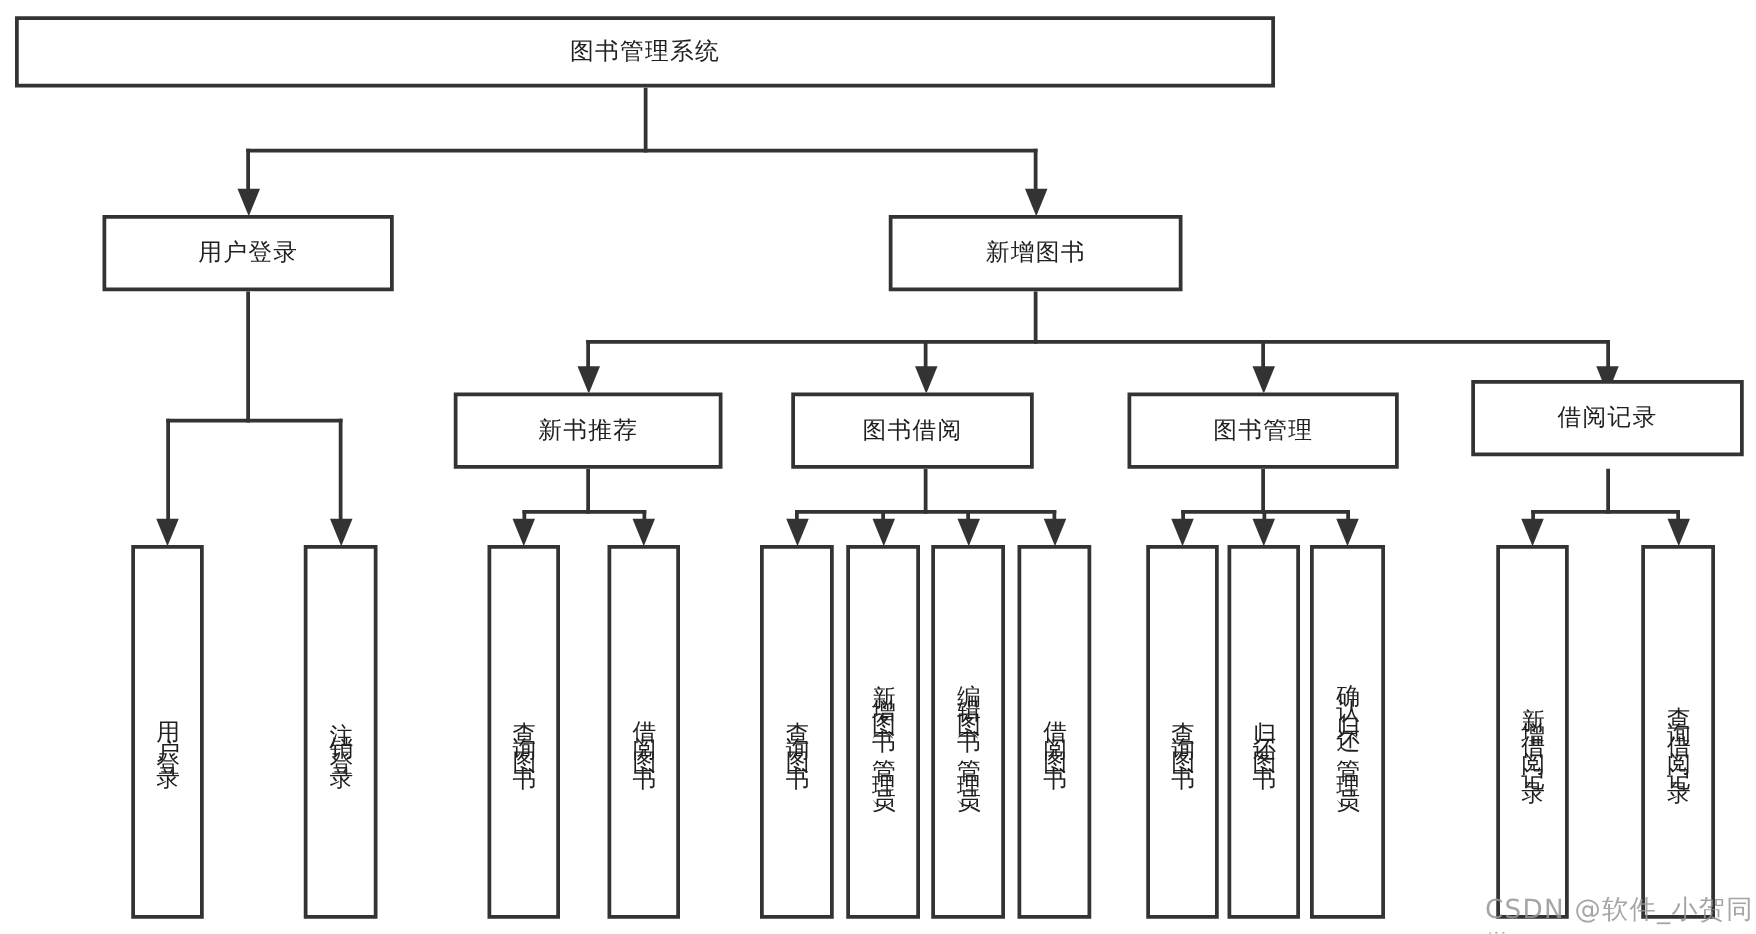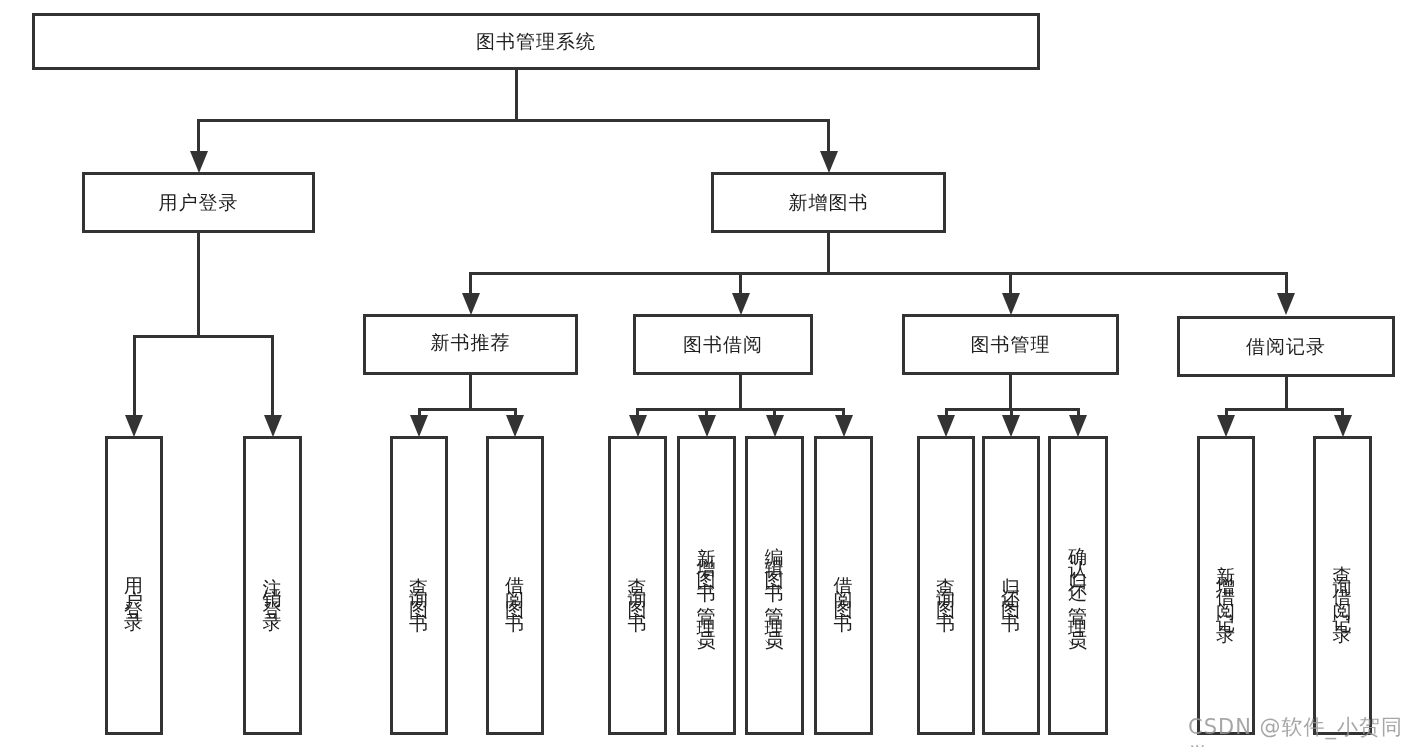--- a/index.html
+++ b/index.html
@@ -33,39 +33,39 @@
     position:absolute;left:1188px;top:713px;z-index:5;
     font-size:21px;letter-spacing:1px;
     color:var(--watermark,#979797);opacity:.85;
   }
 </style>
 </head>
 <body>
 
 <div class="stage" style="--line: #333333; --box-border: #333333; --text: #1f1f1f; --watermark: #979797; background: rgb(255, 255, 255);">
   <div class="watermark">CSDN @软件_小贺同学</div>
-<div class="box" style="left: 12px; top: 13px; width: 1008px; height: 57px; margin-left: 20px;">
+<div class="box" style="left: 12px; top: 13px; width: 1008px; height: 57px;">
       <span class="label">图书管理系统</span>
     </div>
     <div class="box" style="left: 82px; top: 172px; width: 233px; height: 61px;">
       <span class="label">用户登录</span>
     </div>
     <div class="box" style="left: 711px; top: 172px; width: 235px; height: 61px;">
       <span class="label">新增图书</span>
     </div>
-    <div class="box" style="left: 363px; top: 314px; width: 215px; height: 61px; font-family: Liberation Mono, monospace;">
+    <div class="box" style="left: 363px; top: 314px; width: 215px; height: 61px;">
       <span class="label">新书推荐</span>
     </div>
-    <div class="box" style="left: 633px; top: 314px; width: 180px; height: 61px;">
+    <div class="box" style="left: 633px; top: 314px; width: 194px; height: 61px;">
       <span class="label">图书借阅</span>
     </div>
     <div class="box" style="left: 902px; top: 314px; width: 217px; height: 61px;">
       <span class="label">图书管理</span>
     </div>
-    <div class="box" style="left: 1177px; top: 316px; width: 218px; height: 61px;">
+    <div class="box" style="left: 1177px; top: 304px; width: 218px; height: 61px;">
       <span class="label">借阅记录</span>
     </div>
     <div class="box vertical" style="left: 105px; top: 436px; width: 58px; height: 299px;">
       <span class="label">用户登录</span>
     </div>
     <div class="box vertical" style="left: 243px; top: 436px; width: 59px; height: 299px;">
       <span class="label">注销登录</span>
     </div>
     <div class="box vertical" style="left: 390px; top: 436px; width: 58px; height: 299px;">
       <span class="label">查询图书</span>

